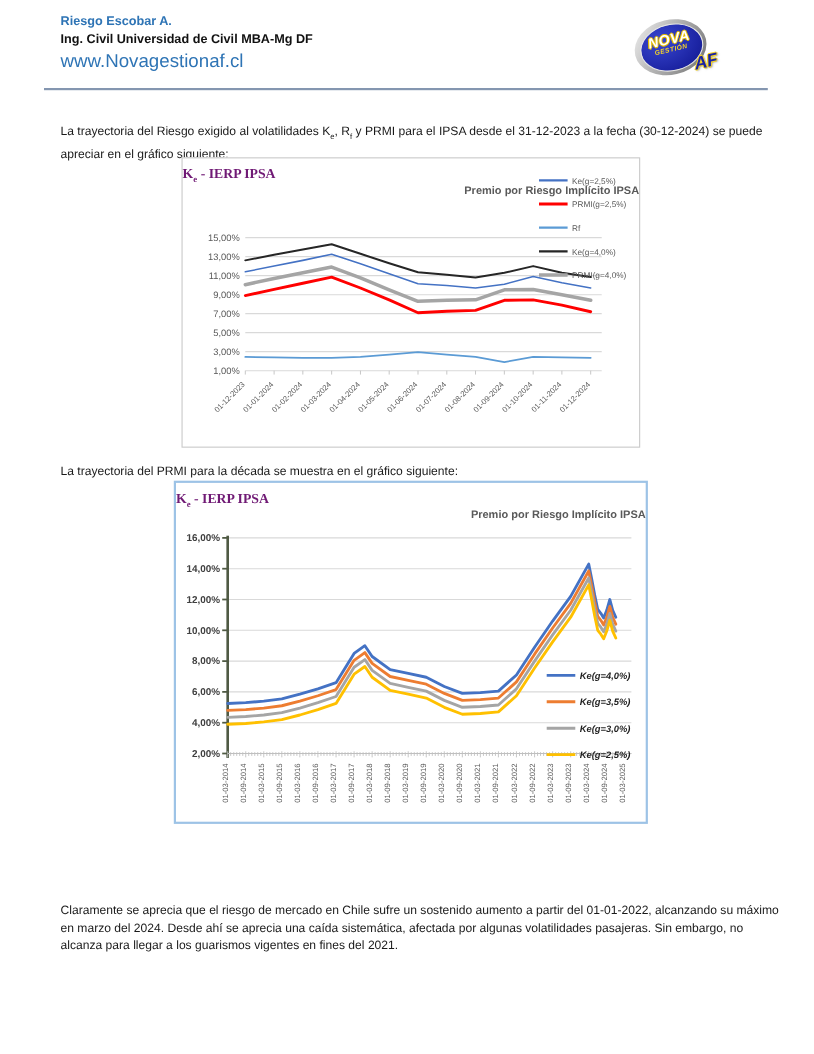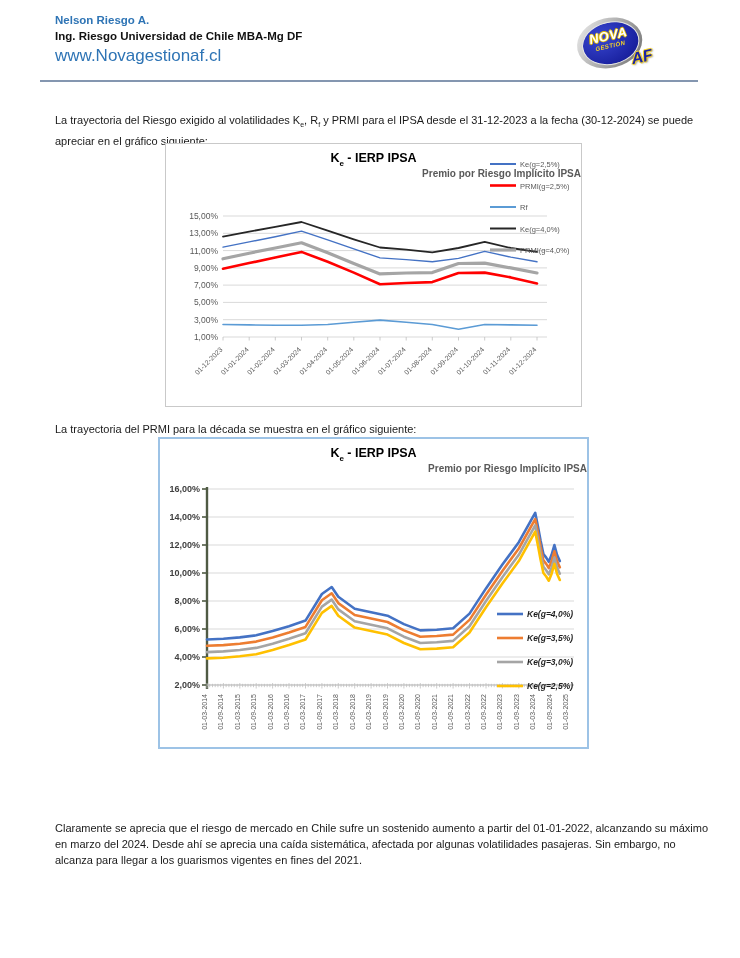--- a/index.html
+++ b/index.html
@@ -27,39 +27,39 @@
   
   .para{position:absolute;left:55px;font-size:11px;line-height:16px;color:#1a1a1a;}
   .para sub{font-size:7px;}
   #para1{top:101px;width:645px;}
   #para2{top:410px;width:645px;}
   #para3{top:809px;width:655px;}
   
   .chart{position:absolute;background:#fff;}
   #chart1{left:165px;top:143px;width:415px;height:262px;border:1px solid #C9C9C9;}
   #chart2{left:158px;top:437px;width:427px;height:308px;border:2px solid #9DC3E6;}
-  .chart-title{position:absolute;top:7px;left:0;width:100%;text-align:center;
-               font-weight:bold;color:#000000;font-size:12.5px;}
+  .chart-title{position:absolute;top:7px;left:0;width:100%;text-align:left;
+               font-weight:bold;color:#701a75;font-size:12.5px;font-family:Liberation Serif, serif;}
   .chart-title sub{font-size:8px;}
   .chart-sub{position:absolute;top:24px;left:0;width:100%;text-align:right;
                font-weight:bold;color:#595959;font-size:10px;}
   svg{position:absolute;left:0;top:0;}
   .ytick{font-family:"Liberation Sans",sans-serif;font-size:8.5px;fill:#595959;}
   .ytick2{font-family:"Liberation Sans",sans-serif;font-size:9px;font-weight:bold;fill:#404040;}
   .xtick{font-family:"Liberation Sans",sans-serif;font-size:7px;fill:#595959;}
   .lg1{font-family:"Liberation Sans",sans-serif;font-size:7.5px;fill:#595959;}
   .lg2{font-family:"Liberation Sans",sans-serif;font-size:8.5px;font-weight:bold;font-style:italic;fill:#1f1f1f;}
 </style>
 </head>
 <body>
 
 <div class="page">
 
-  <div class="hdr-name">Nelson Riesgo A.</div>
-  <div class="hdr-degree">Ing. Riesgo Universidad de Chile MBA-Mg DF</div>
+  <div class="hdr-name">Riesgo Escobar A.</div>
+  <div class="hdr-degree">Ing. Civil Universidad de Civil MBA-Mg DF</div>
   <a class="hdr-web" href="#">www.Novagestionaf.cl</a>
 
   <div class="logo">
     <div class="logo-ring"></div>
     <div class="logo-inner"></div>
     <div class="logo-nova">NOVA</div>
     <div class="logo-gestion">GESTIÓN</div>
     <div class="logo-af">AF</div>
   </div>
 

